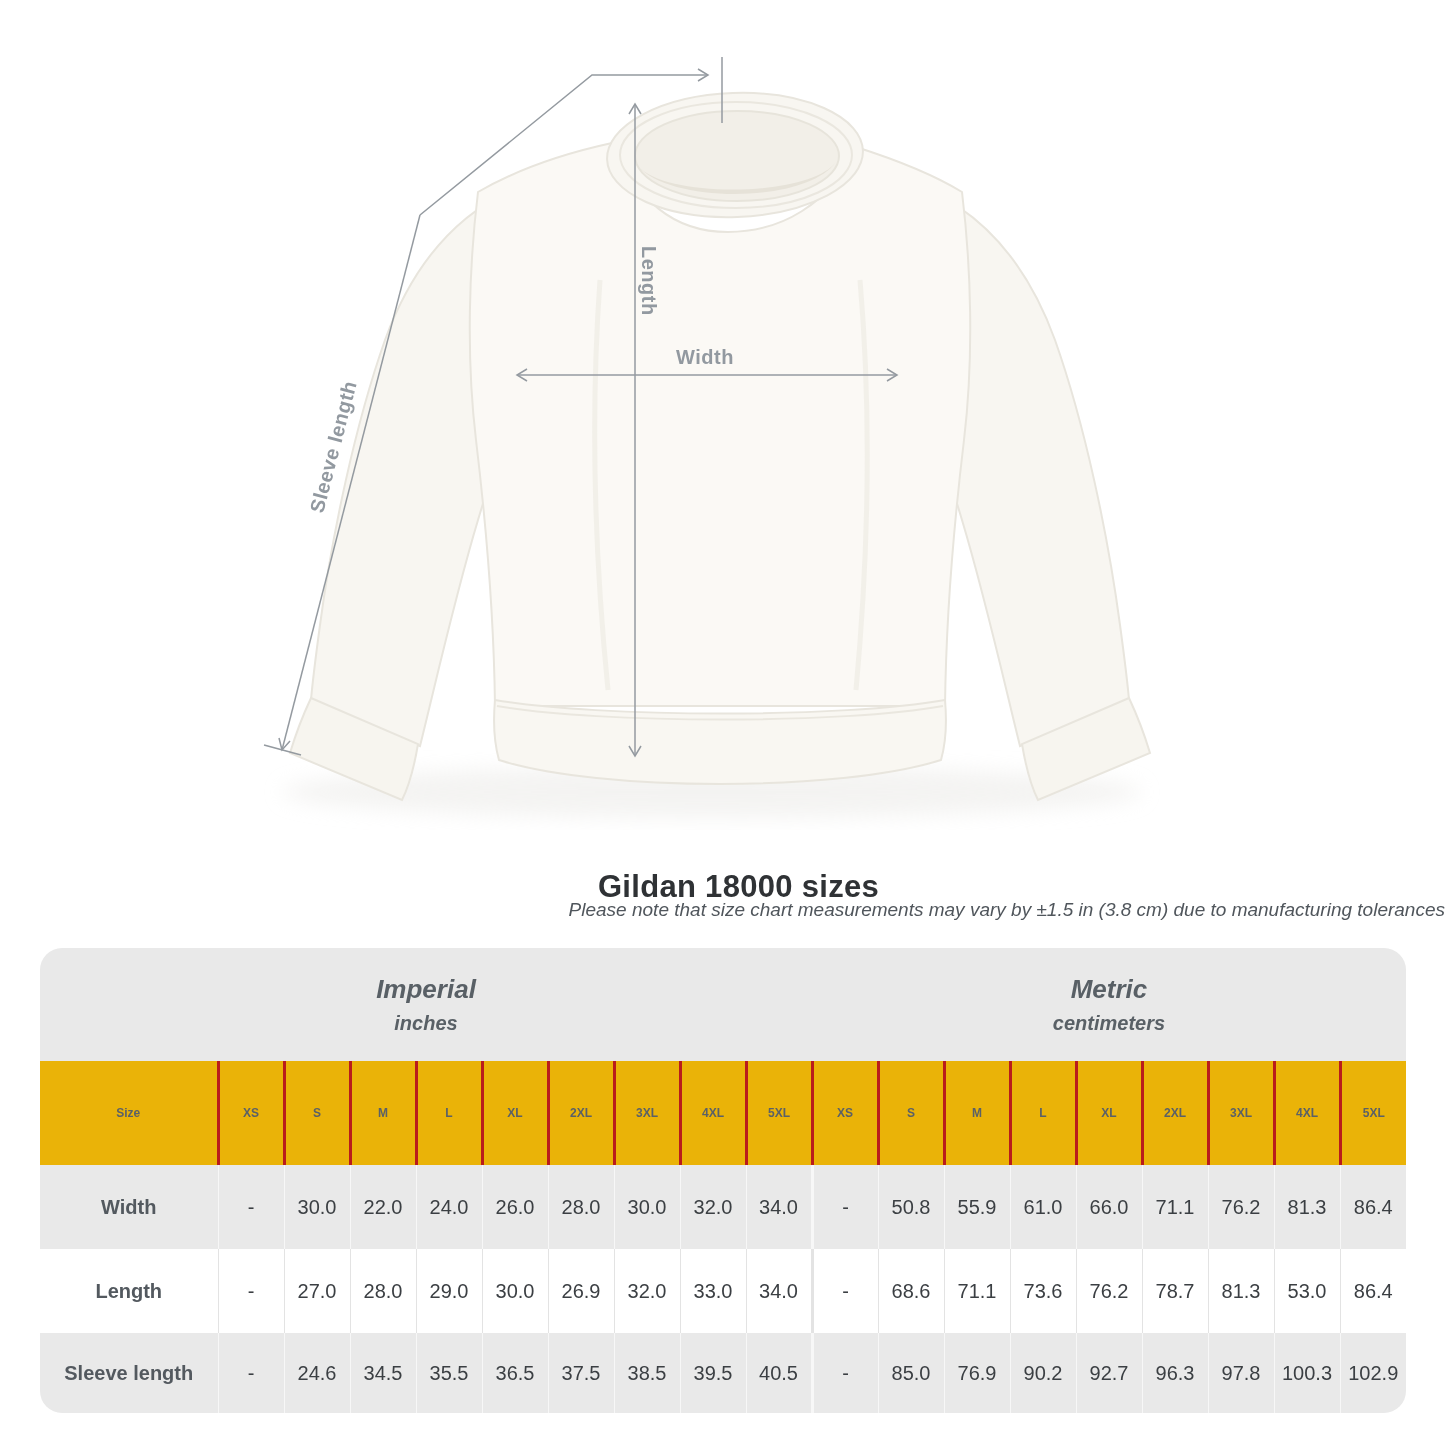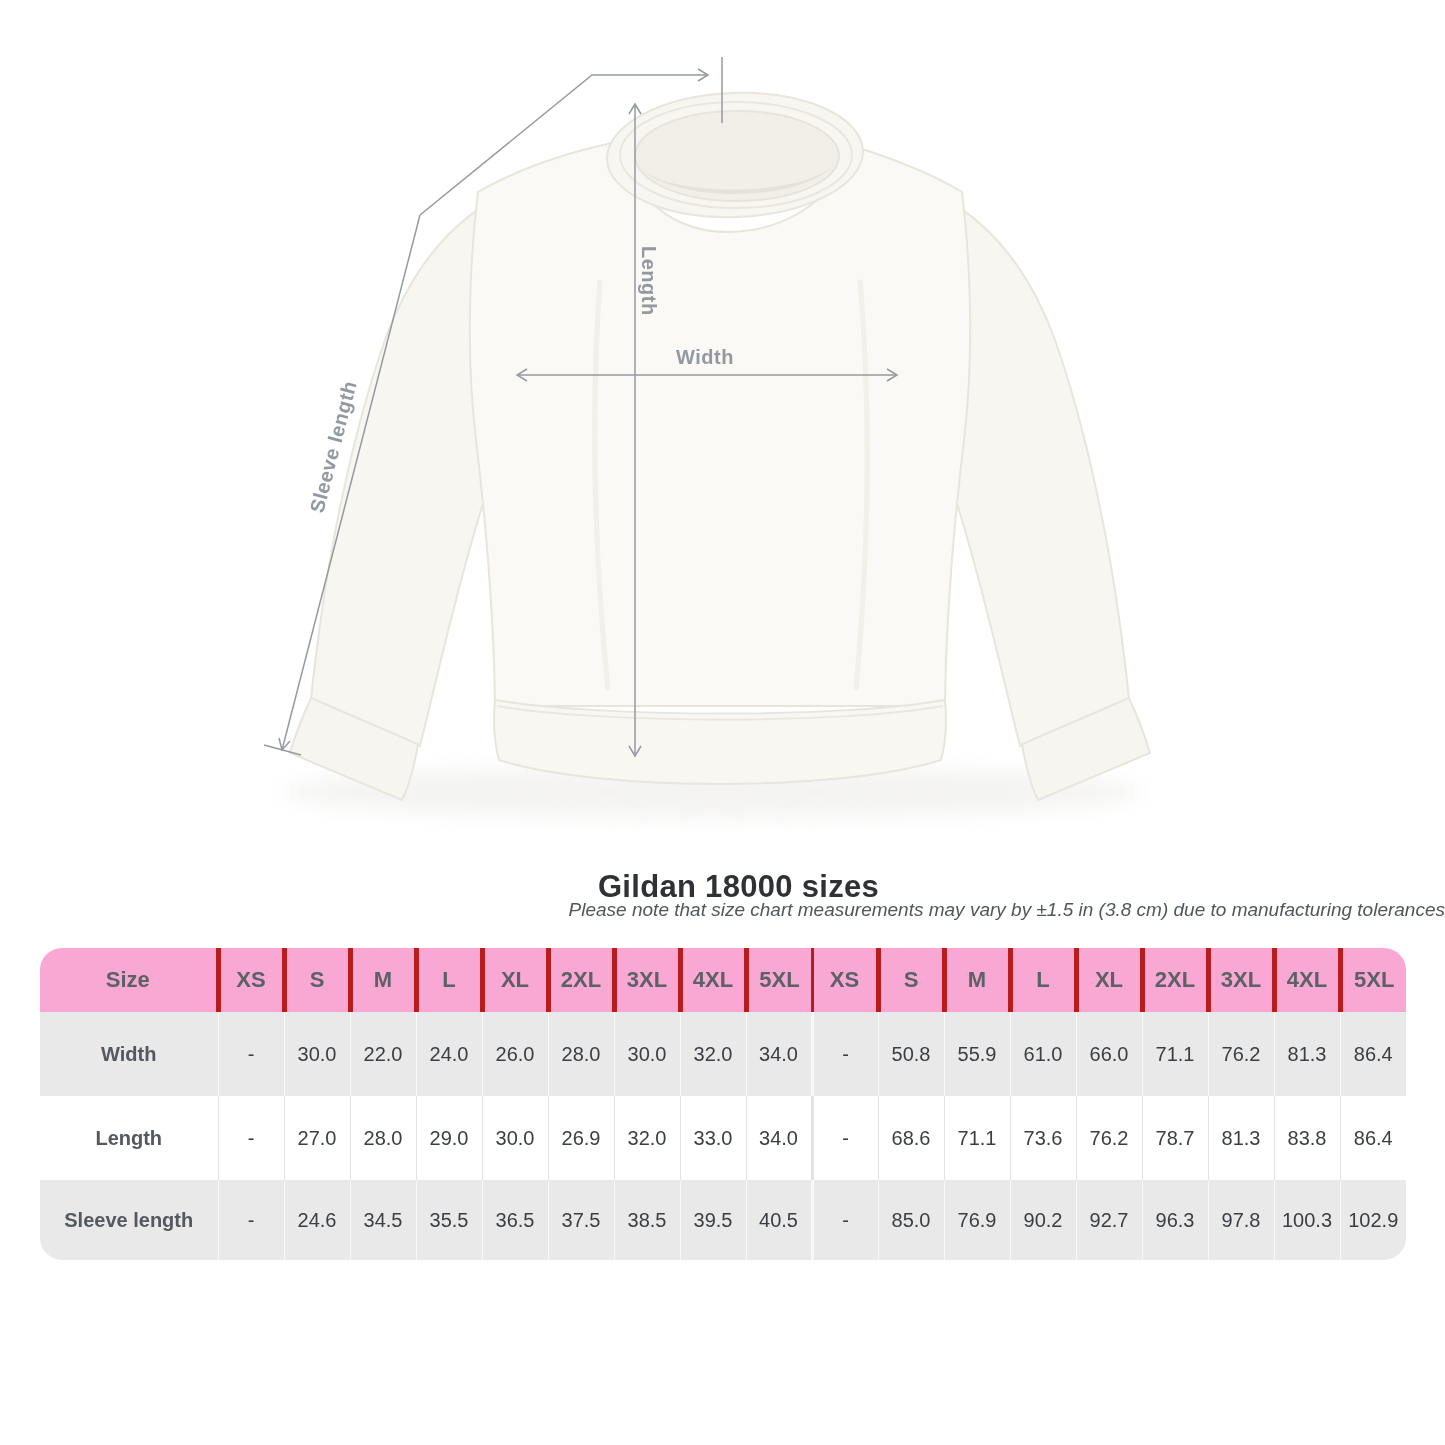--- a/index.html
+++ b/index.html
@@ -26,30 +26,30 @@
     border-radius:22px; overflow:hidden;
   }
   table.size-table { width:100%; border-collapse:collapse; table-layout:fixed; }
   col.c-label { width:178px; }
   th, td { text-align:center; vertical-align:middle; padding:0; }
 
   tr.band th { background:#e9e9e9; height:113px; vertical-align:middle; }
   .group-label { font-size:26px; font-weight:bold; font-style:italic; color:#596066; }
   .group-sub   { font-size:20px; font-style:italic; color:#596066; margin-top:7px; }
 
-  tr.cols th { height:64px; background:#f9a8d4; font-size:22px; font-weight:bold; color:#5b6167; }
+  tr.cols th { height:104px; background:#eab308; font-size:12px; font-weight:bold; color:#5b6167; }
   tbody td   { height:84px; font-size:20px; color:#3b3f43; }
   tr.last td { height:80px; }
 
   .rowlabel { font-weight:bold; color:#53595f; font-size:20px; }
 
   tr.row-gray  td { background:#e9e9e9; }
   tr.row-white td { background:#ffffff; }
 
-  tr.cols th + th        { border-left:5px solid #b91c1c; }
+  tr.cols th + th        { border-left:3px solid #b91c1c; }
   tr.row-white td + td   { border-left:1px solid #e3e3e3; }
   tr.row-gray td + td    { border-left:1px solid #f7f7f7; }
   tr.cols th.group-start      { border-left-width:3px; }
   tr.row-white td.group-start { border-left-width:3px; }
   tr.row-gray td.group-start  { border-left-width:3px; }
 
   .dim-label { font-size:20px; font-weight:bold; fill:#9299a0; letter-spacing:0.5px; }
 </style>
 </head>
 <body>
@@ -125,20 +125,30 @@
           <col>
           <col>
           <col>
           <col>
           <col>
           <col>
           <col>
           <col>
       </colgroup>
       <thead>
+        <tr class="band">
+          <th colspan="10">
+            <div class="group-label">Imperial</div>
+            <div class="group-sub">inches</div>
+          </th>
+          <th colspan="9">
+            <div class="group-label">Metric</div>
+            <div class="group-sub">centimeters</div>
+          </th>
+        </tr>
         <tr class="cols">
           <th class="rowlabel">Size</th>
           <th>XS</th>
           <th>S</th>
           <th>M</th>
           <th>L</th>
           <th>XL</th>
           <th>2XL</th>
           <th>3XL</th>
           <th>4XL</th>
@@ -187,21 +197,21 @@
           <td>32.0</td>
           <td>33.0</td>
           <td>34.0</td>
           <td class="group-start">-</td>
           <td>68.6</td>
           <td>71.1</td>
           <td>73.6</td>
           <td>76.2</td>
           <td>78.7</td>
           <td>81.3</td>
-          <td>83.8</td>
+          <td>53.0</td>
           <td>86.4</td>
         </tr>
         <tr class="row-gray last">
           <td class="rowlabel">Sleeve length</td>
           <td>-</td>
           <td>24.6</td>
           <td>34.5</td>
           <td>35.5</td>
           <td>36.5</td>
           <td>37.5</td>

